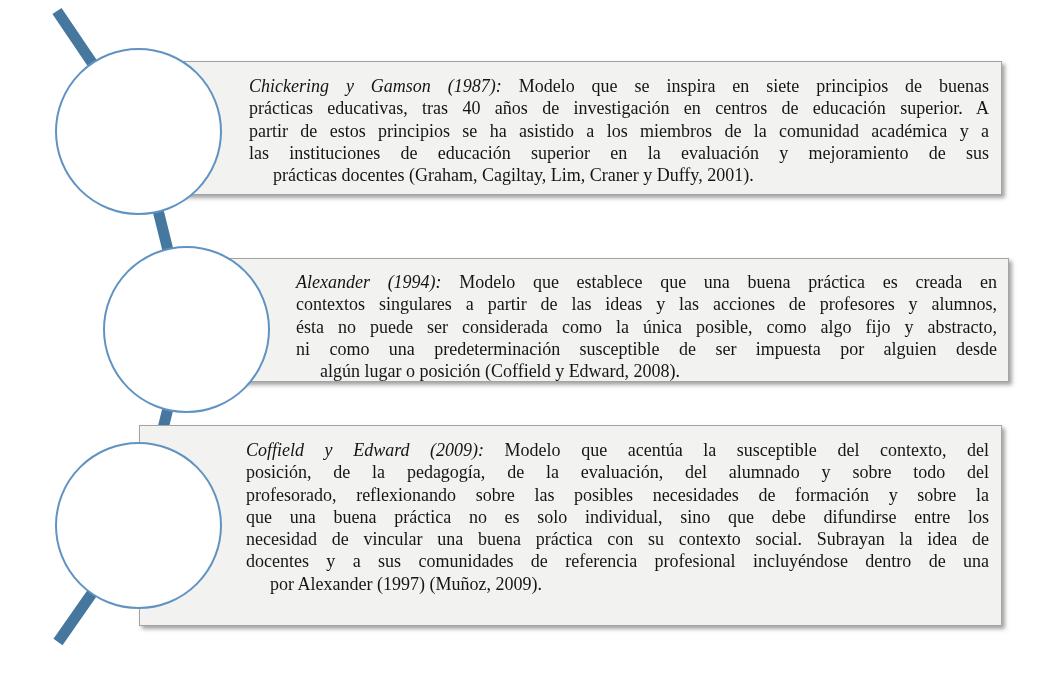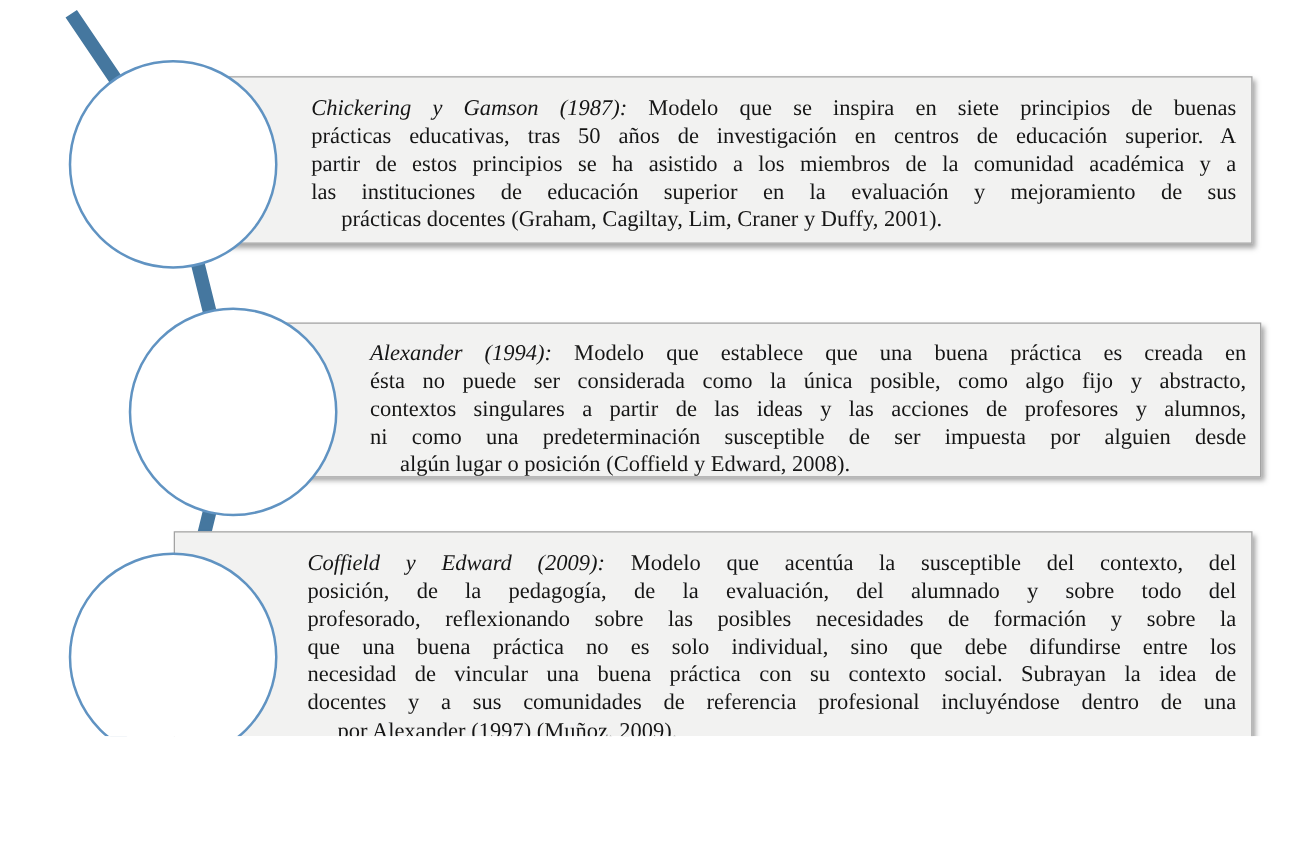--- a/index.html
+++ b/index.html
@@ -3,21 +3,21 @@
 <meta charset="utf-8">
 <style>
   html, body {
     margin: 0;
     padding: 0;
     background: #ffffff;
   }
   .canvas {
     position: relative;
     width: 1043px;
-    height: 589px;
+    height: 681px;
     background: #ffffff;
     overflow: hidden;
     font-family: "Liberation Serif", serif;
     color: #151515;
   }
   .connector {
     position: absolute;
     left: 0;
     top: 0;
     z-index: 1;
@@ -65,30 +65,30 @@
 <body>
 
 <div class="canvas">
 
   <svg class="connector" width="1043" height="681" viewBox="0 0 1043 681" aria-hidden="true">
     <polyline points="57,11 138.5,131.5 187.5,329 139,526 58,642" fill="none" stroke="#45779F" stroke-width="11" stroke-linecap="butt" stroke-linejoin="miter"></polyline>
   </svg>
 
   <div class="box box1">
     <div class="tline"><span class="hd">Chickering y Gamson (1987):</span> <span>Modelo que se inspira en siete principios de buenas</span></div>
-    <div class="tline">prácticas educativas, tras 50 años de investigación en centros de educación superior. A</div>
+    <div class="tline">prácticas educativas, tras 40 años de investigación en centros de educación superior. A</div>
     <div class="tline">partir de estos principios se ha asistido a los miembros de la comunidad académica y a</div>
     <div class="tline">las instituciones de educación superior en la evaluación y mejoramiento de sus</div>
     <div class="tline last">prácticas docentes (Graham, Cagiltay, Lim, Craner y Duffy, 2001).</div>
   </div>
 
   <div class="box box2">
     <div class="tline"><span class="hd">Alexander (1994):</span> <span>Modelo que establece que una buena práctica es creada en</span></div>
+    <div class="tline">contextos singulares a partir de las ideas y las acciones de profesores y alumnos,</div>
     <div class="tline">ésta no puede ser considerada como la única posible, como algo fijo y abstracto,</div>
-    <div class="tline">contextos singulares a partir de las ideas y las acciones de profesores y alumnos,</div>
     <div class="tline">ni como una predeterminación susceptible de ser impuesta por alguien desde</div>
     <div class="tline last">algún lugar o posición (Coffield y Edward, 2008).</div>
   </div>
 
   <div class="box box3">
     <div class="tline"><span class="hd">Coffield y Edward (2009):</span> <span>Modelo que acentúa la susceptible del contexto, del</span></div>
     <div class="tline">posición, de la pedagogía, de la evaluación, del alumnado y sobre todo del</div>
     <div class="tline">profesorado, reflexionando sobre las posibles necesidades de formación y sobre la</div>
     <div class="tline">que una buena práctica no es solo individual, sino que debe difundirse entre los</div>
     <div class="tline">necesidad de vincular una buena práctica con su contexto social.  Subrayan la idea de</div>

